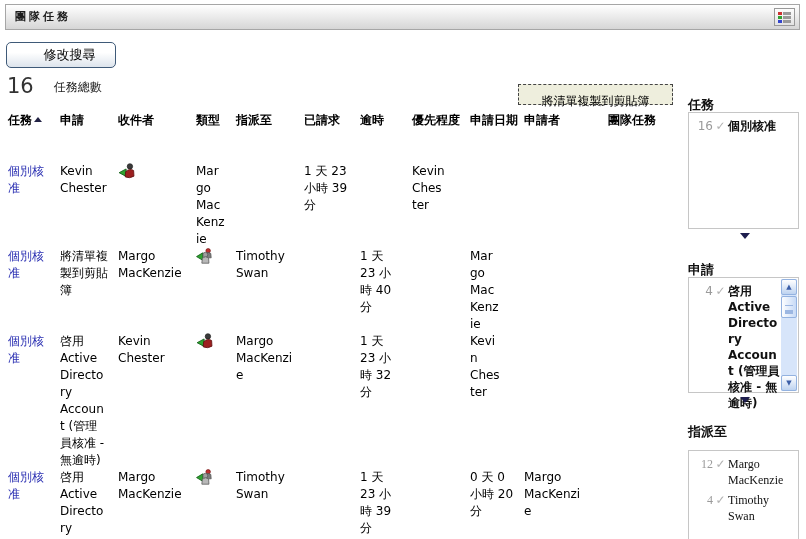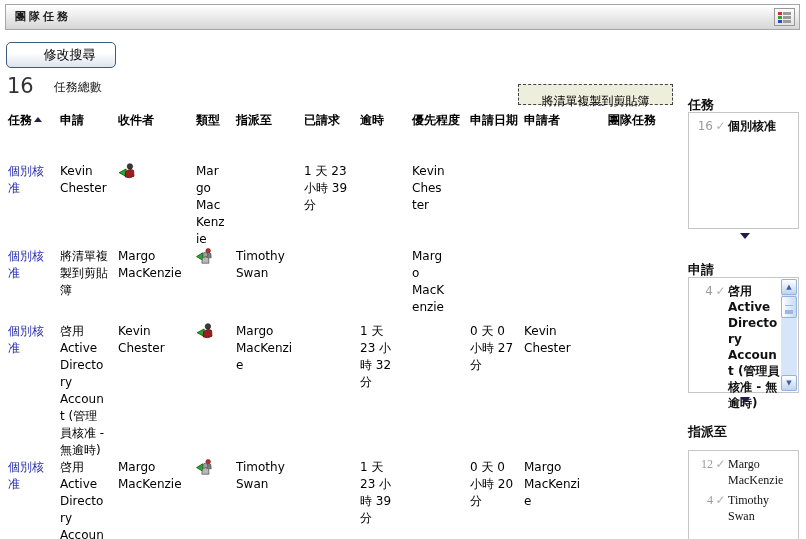--- a/index.html
+++ b/index.html
@@ -167,20 +167,21 @@
       <svg class="type-icon" viewBox="0 0 16 16">
         <polygon points="0.5,8.5 6,5.2 6,11.8" fill="#2fa32f" stroke="#14611a" stroke-width="0.8"></polygon>
         <circle cx="10.8" cy="3.4" r="2" fill="#c03030" stroke="#6e1212" stroke-width="0.6"></circle>
         <path d="M8.6,5.6 Q11,4.2 13.2,5.8 L13.5,9.6 L8.4,9.6 Z" fill="#7d7d7d" stroke="#4a4a4a" stroke-width="0.6"></path>
         <circle cx="8.3" cy="6.9" r="2.2" fill="#9f9f9f" stroke="#4f4f4f" stroke-width="0.6"></circle>
         <path d="M5.6,9.9 Q8.4,7.6 11.2,9.7 L11.5,14.4 L5.2,14.4 Z" fill="#b8b8b8" stroke="#5c5c5c" stroke-width="0.7"></path>
       </svg>
     </div>
     <div class="cell">Timothy Swan</div>
     <div class="cell"></div>
+    <div class="cell">1 天 23 小時 40 分</div>
     <div class="cell"></div>
     <div class="cell requester">Margo MacKenzie</div>
     <div class="cell"></div>
   </div>
 
   <div class="trow r2 grid-row">
     <div class="cell"><a class="task-link">個別核准</a></div>
     <div class="cell">啓用 Active Directory Account (管理員核准 - 無逾時)</div>
     <div class="cell">Kevin Chester</div>
     <div class="cell">
@@ -188,21 +189,20 @@
         <polygon points="1,9.5 7.2,6.2 7.2,12.8" fill="#2fa32f" stroke="#14611a" stroke-width="0.8"></polygon>
         <rect x="6.8" y="8" width="3.4" height="3" fill="#1f7a24"></rect>
         <circle cx="10.6" cy="3.9" r="2.4" fill="#3a3a3a" stroke="#1c1c1c" stroke-width="0.6"></circle>
         <path d="M6.8,8.6 Q10.6,5.2 13.9,7.6 L14.2,12.6 Q10,15 6.4,13.2 Z" fill="#9c1f1f" stroke="#5c0f0f" stroke-width="0.7"></path>
       </svg>
     </div>
     <div class="cell">Margo MacKenzie</div>
     <div class="cell"></div>
     <div class="cell">1 天 23 小時 32 分</div>
     <div class="cell"></div>
-    <div class="cell">0 天 0 小時 27 分</div>
     <div class="cell requester">Kevin Chester</div>
     <div class="cell"></div>
   </div>
 
   <div class="trow r3 grid-row">
     <div class="cell"><a class="task-link">個別核准</a></div>
     <div class="cell">啓用 Active Directory Account (管理員核准 - 無逾時)</div>
     <div class="cell">Margo MacKenzie</div>
     <div class="cell">
       <svg class="type-icon" viewBox="0 0 16 16">

